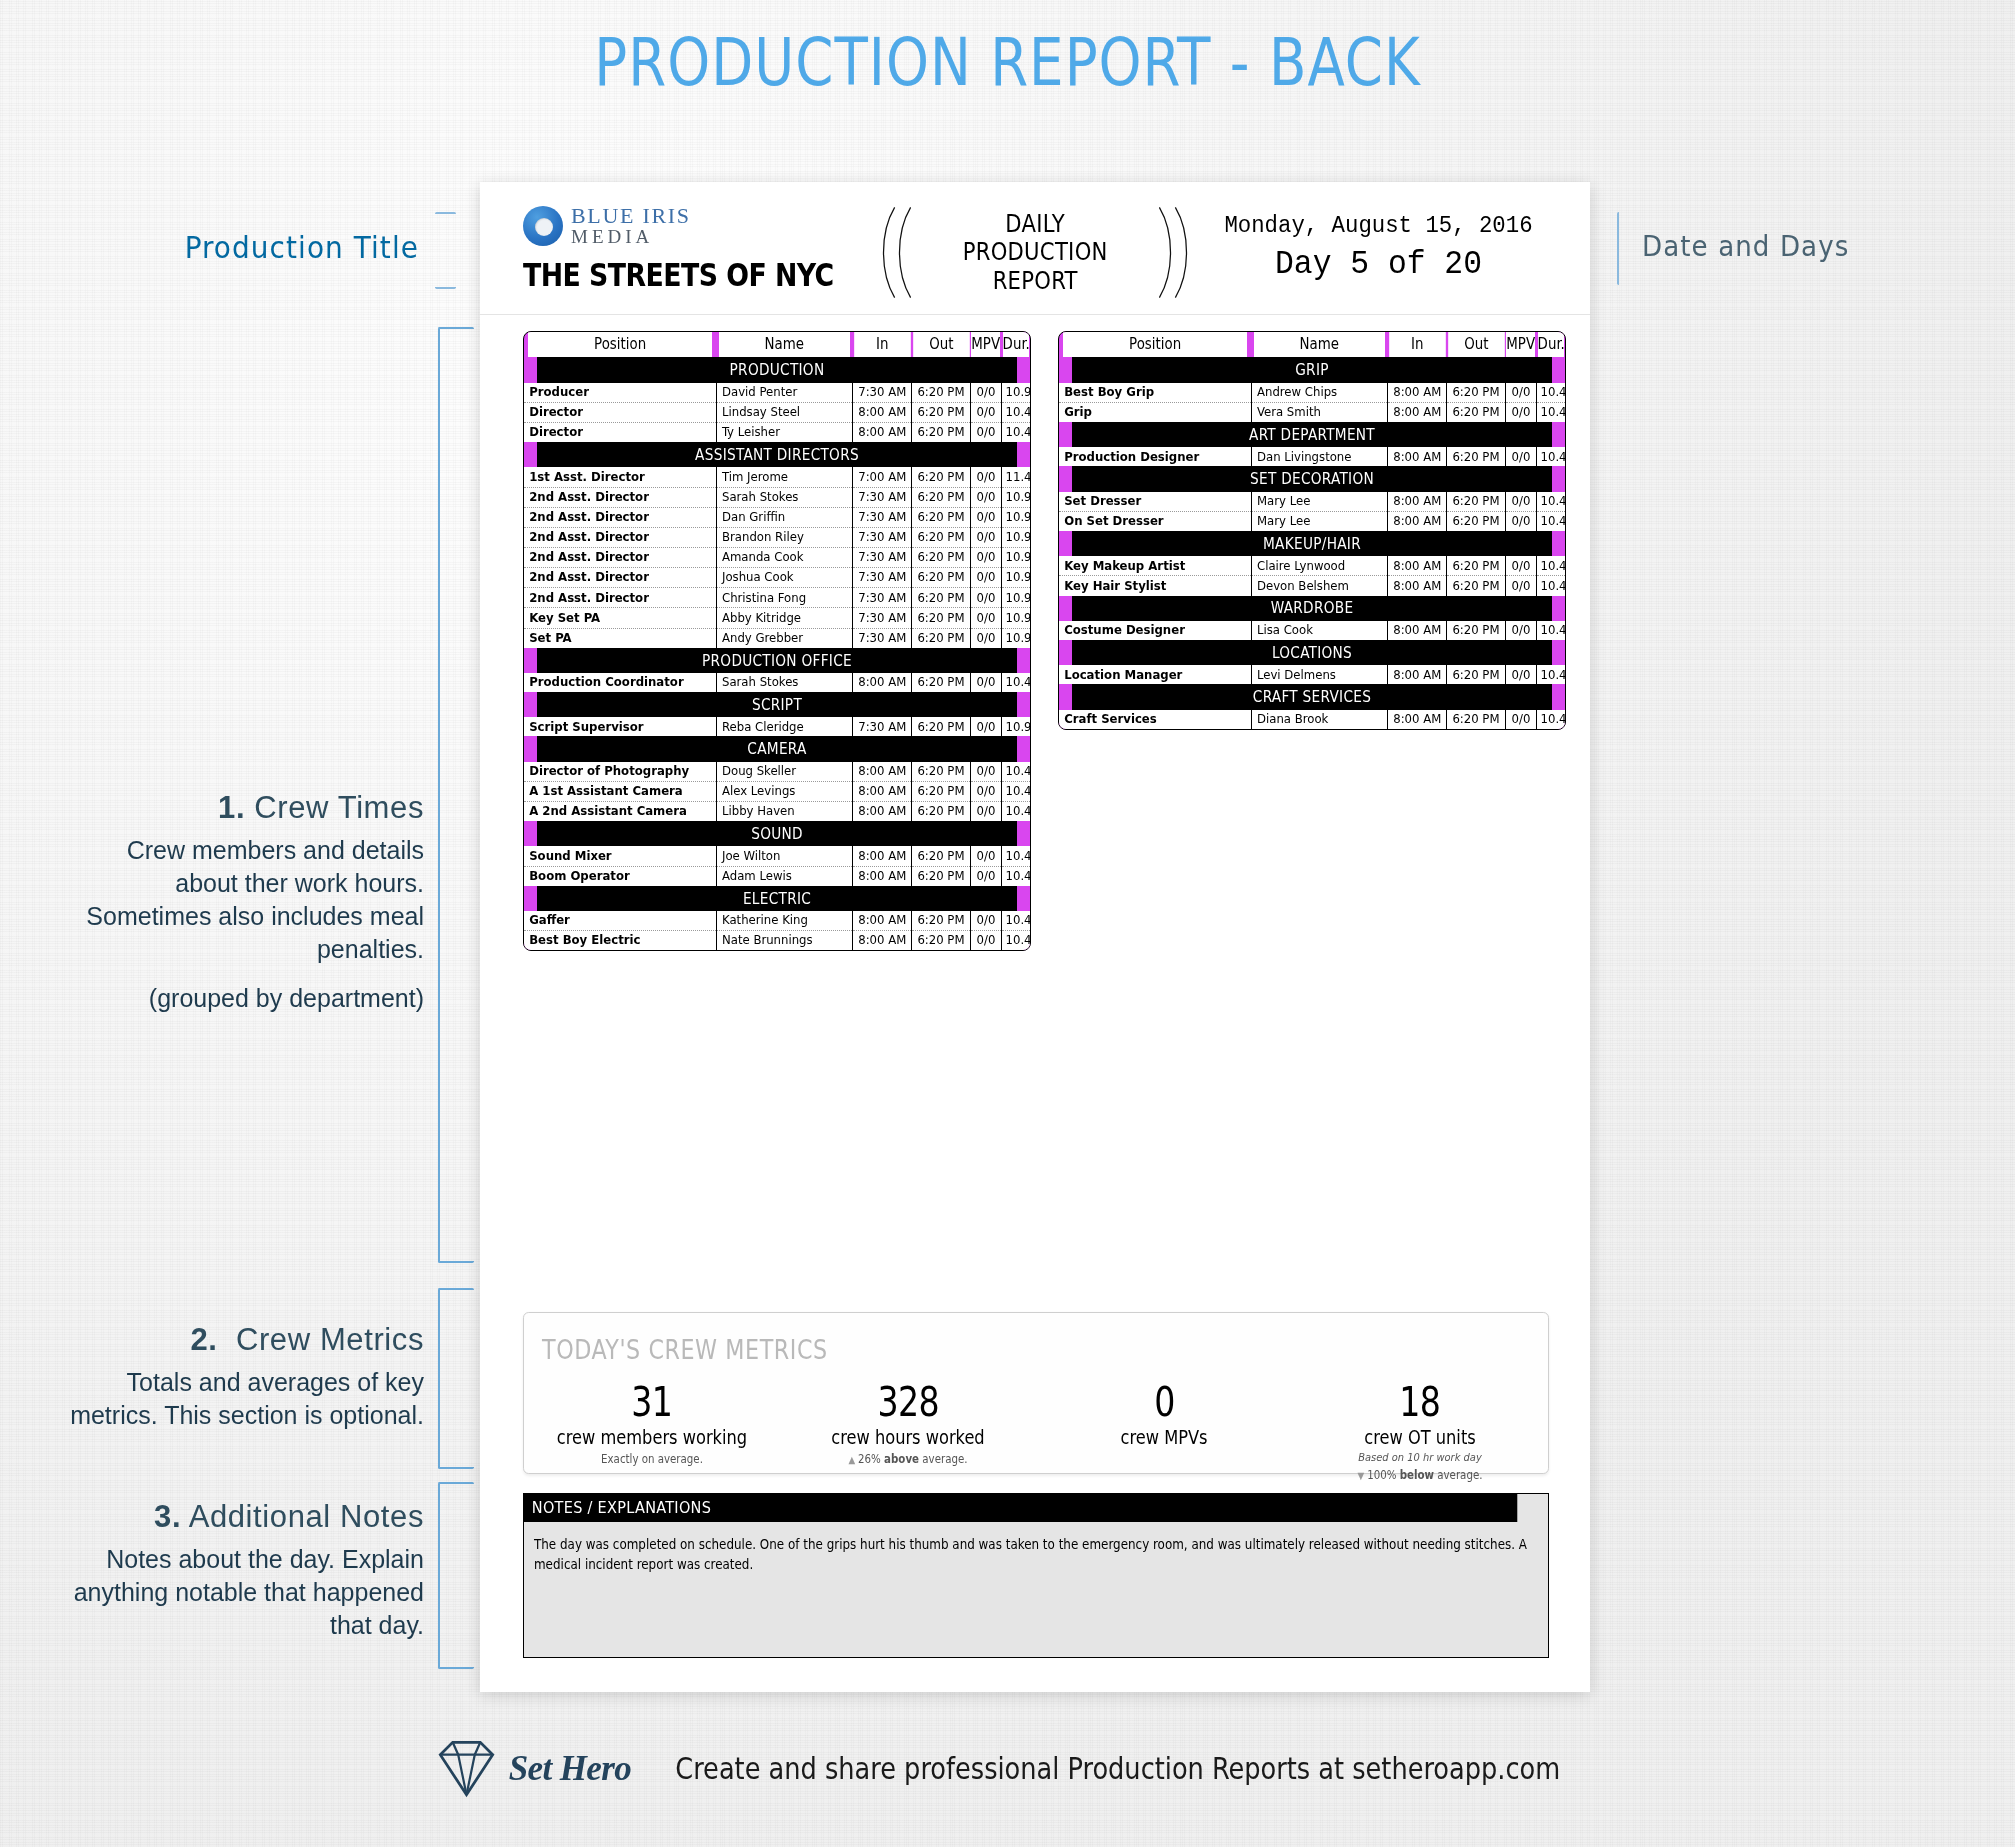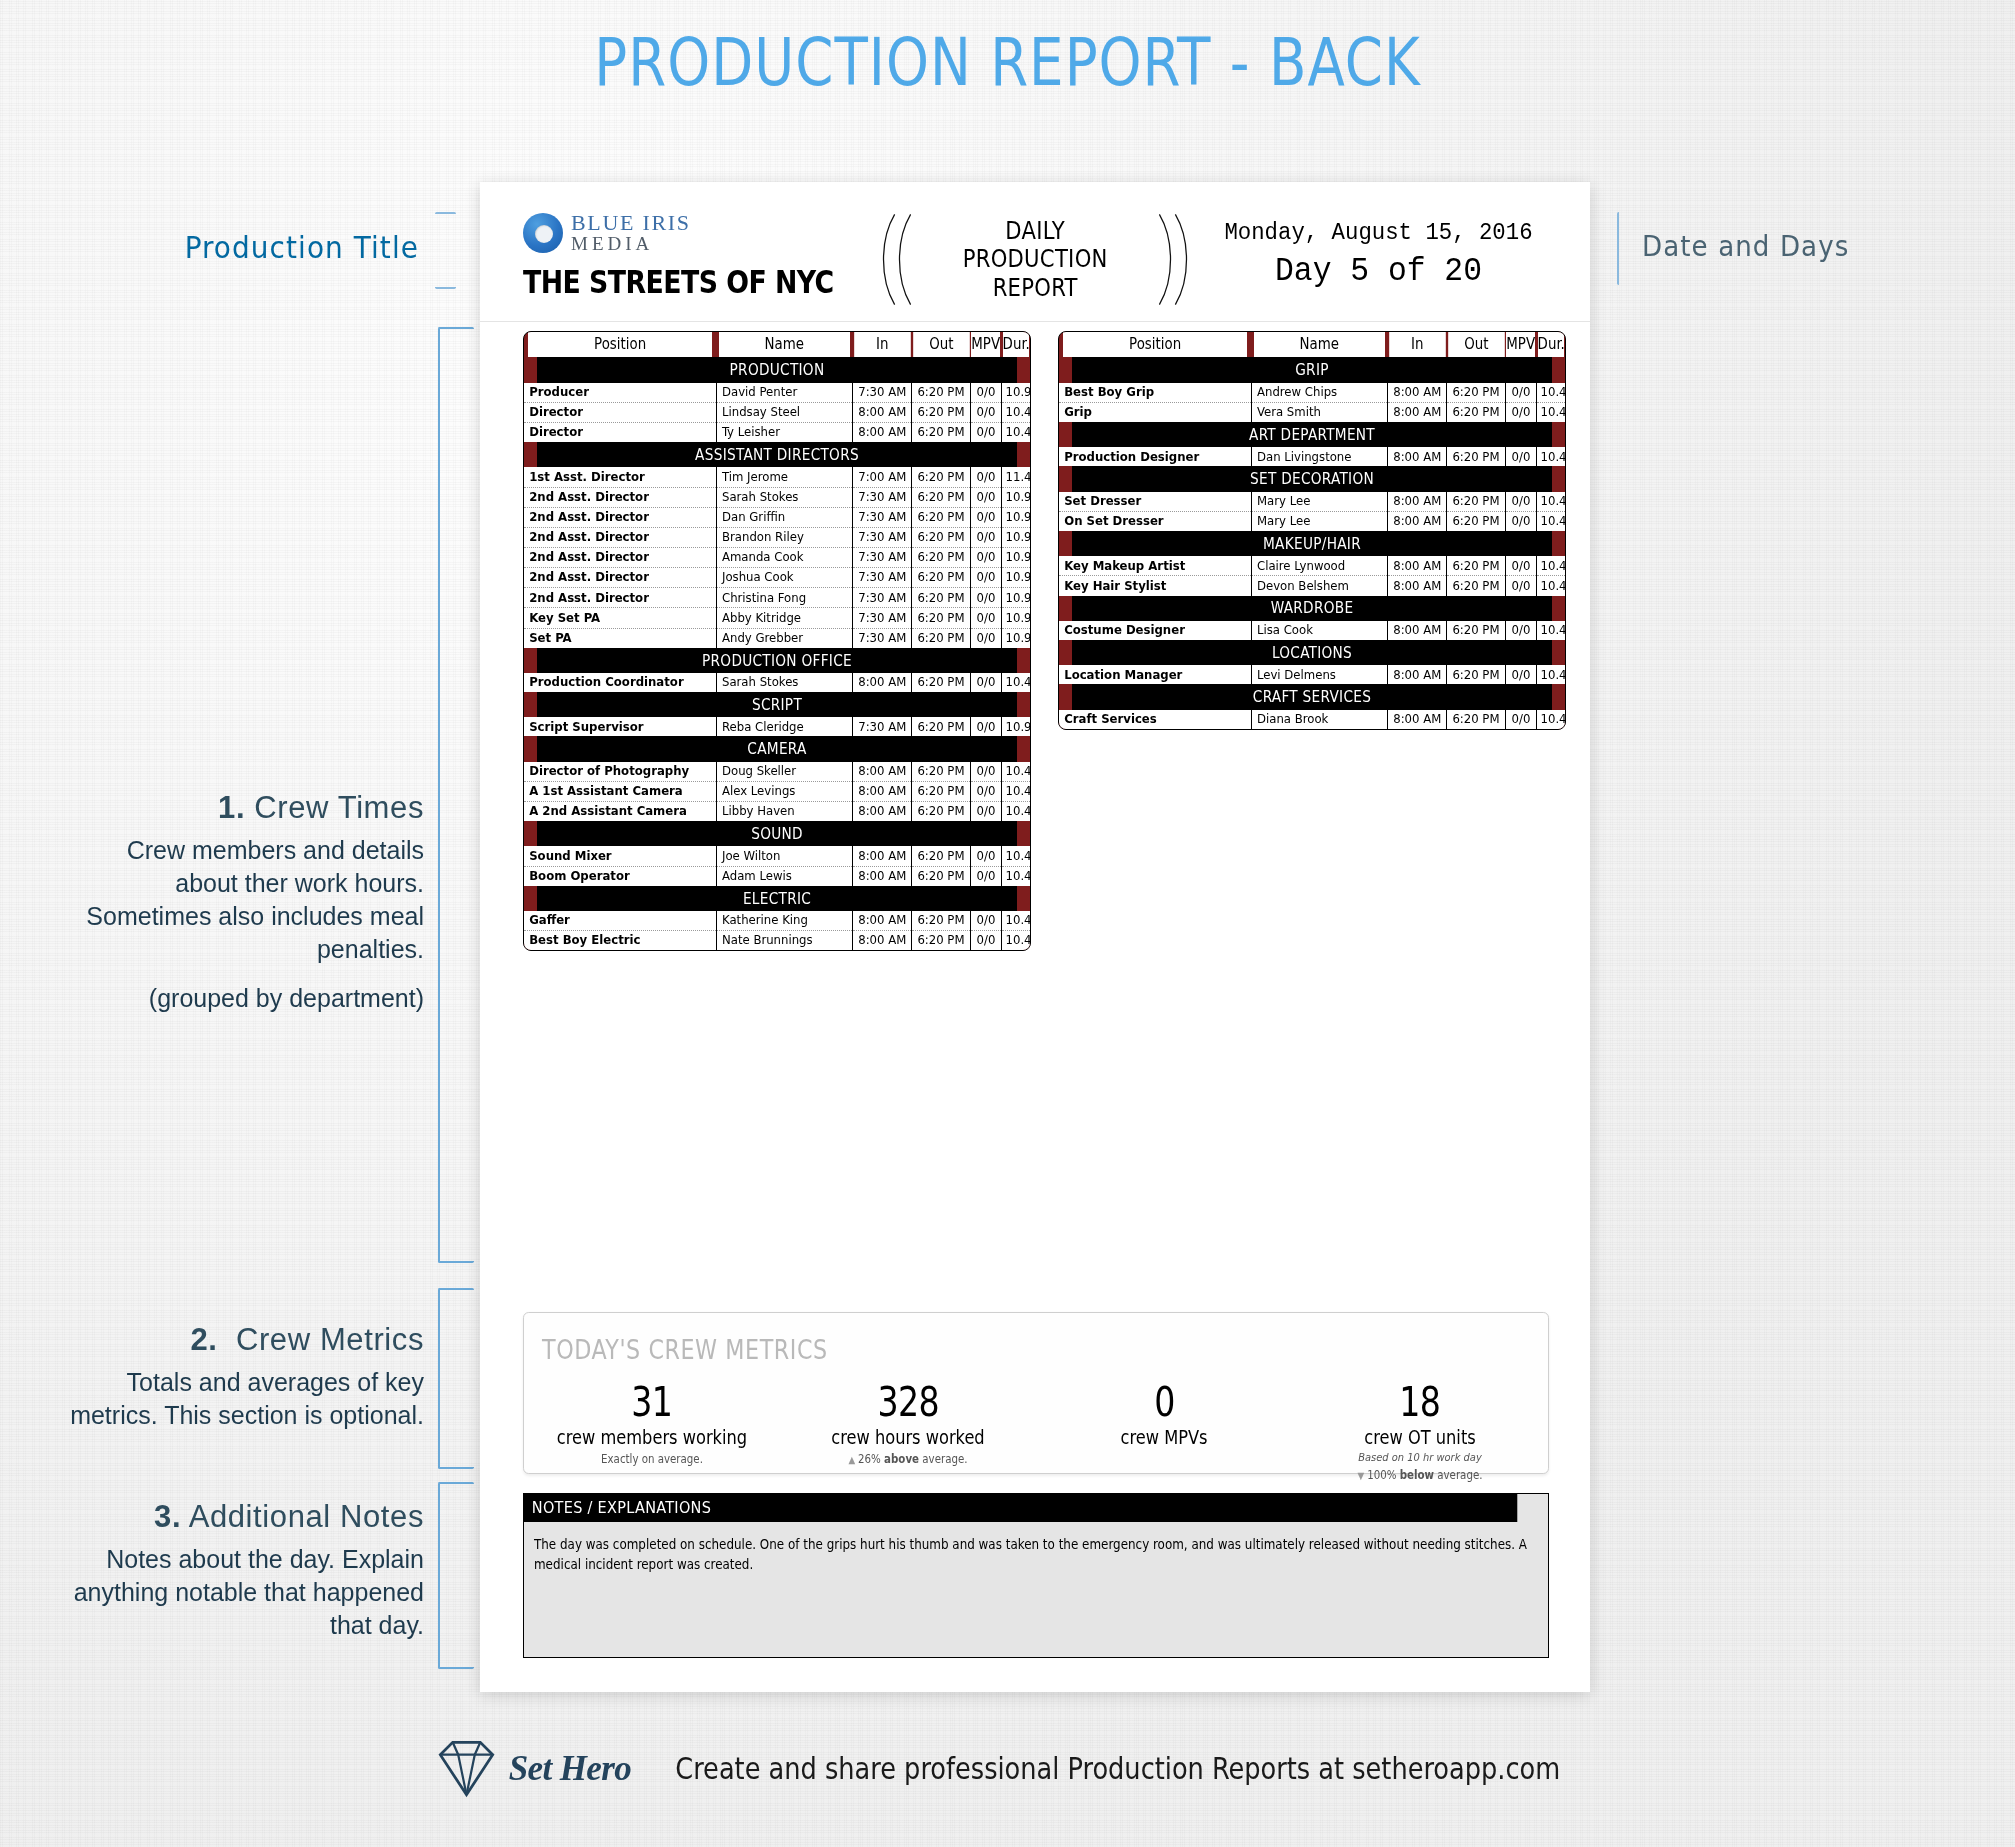--- a/index.html
+++ b/index.html
@@ -33,21 +33,21 @@
   }
 
   
   #sheet{
     position:absolute;left:480px;top:182px;width:1110px;height:1510px;
     background:#fff;
     box-shadow:0 3.4px 15px rgba(0,0,0,.16);
   }
 
   
-  #dochead{position:absolute;left:0;top:0;width:1110px;height:132px;border-bottom:0.6px solid #e4e4e4;margin-top:7px;}
+  #dochead{position:absolute;left:0;top:0;width:1110px;height:132px;border-bottom:0.6px solid #e4e4e4;}
   #logoblock{position:absolute;left:43px;top:23px;width:343px;}
   .logo-row{display:flex;align-items:center;gap:8px;}
   .logo-mark{width:40px;height:40px;position:relative;flex:none;}
   .logo-mark .outer{position:absolute;inset:0;border-radius:50%;
      background:radial-gradient(circle at 35% 28%, #4f9fe0 0%, #2a74c4 55%, #1a5da9 100%);}
   .logo-mark .inner{position:absolute;left:30%;top:30%;width:46%;height:46%;border-radius:50%;
      background:#eef2f6;box-shadow:inset 0.6px 0.6px 1.7px rgba(0,0,0,.18);}
   .logo-text{line-height:1.02;}
   .logo-text .l1{font-family:"Liberation Serif",serif;font-size:22px;color:#3d6fa8;letter-spacing:1.7px;}
   .logo-text .l2{font-family:"Liberation Serif",serif;font-size:19px;color:#515c68;letter-spacing:4px;}
@@ -59,21 +59,21 @@
   #dprtext{position:relative;text-align:center;font-size:25px;line-height:1.13;letter-spacing:0.3px;
     font-family:"DejaVu Sans Condensed","Liberation Sans",sans-serif;transform:scaleX(.94);}
 
   #dateblock{position:absolute;left:727px;top:30px;width:343px;text-align:center;
     font-family:Liberation Mono, monospace;}
   #dateblock .d1{font-size:23.5px;letter-spacing:0px;transform:scaleX(.95);}
   #dateblock .d2{font-size:33px;margin-top:6.9px;transform:scaleX(.95);}
 
   
   .crewtable{
-    position:absolute;border:1.7px solid #000;border-radius:8px;overflow:hidden;background:#7f1d1d;
+    position:absolute;border:1.7px solid #000;border-radius:8px;overflow:hidden;background:#d946ef;
     font-family:"DejaVu Sans Condensed","Liberation Sans",sans-serif;
   }
   #tableL{left:43px;top:149px;width:506px;}
   #tableR{left:578px;top:149px;width:506px;}
   .crewtable table{border-collapse:collapse;width:100%;table-layout:fixed;}
   .crewtable col.c0{width:38%;}
   .crewtable col.c1{width:27%;}
   .crewtable col.c2{width:11.6%;}
   .crewtable col.c3{width:11.6%;}
   .crewtable col.c4{width:6.2%;}

